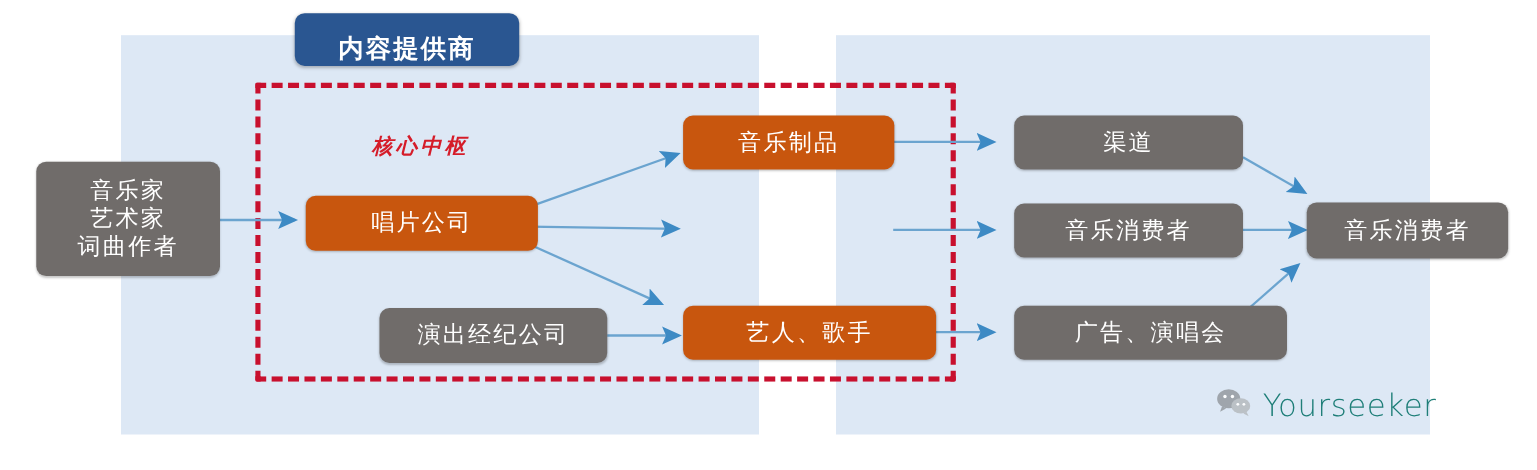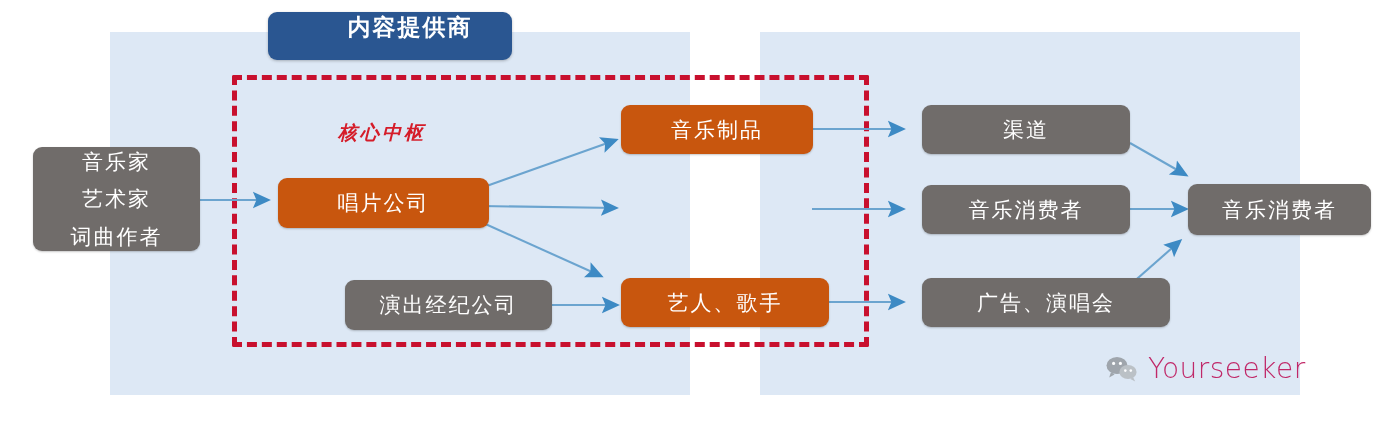--- a/index.html
+++ b/index.html
@@ -2,25 +2,24 @@
 <html><head>
 <meta charset="utf-8">
 <style>
   html,body{margin:0;padding:0;background:#ffffff;}
   body{width:1397px;height:427px;overflow:hidden;font-family:"Liberation Sans","DejaVu Sans",sans-serif;}
   #stage{position:relative;width:1397px;height:427px;background:#ffffff;}
 
   .panel{position:absolute;background:#dde8f5;}
 
   .hdr{
-    position:absolute;display:flex;align-items:flex-start;justify-content:center;
+    position:absolute;display:flex;align-items:flex-end;justify-content:center;
     background:#2a5691;color:#ffffff;border-radius:9px;
     font-size:23px;letter-spacing:2px;font-weight:600;
     box-shadow:0 1px 3px rgba(0,0,0,.25);
-    padding-left:40px;
   }
 
   .dashbox{
     position:absolute;border:5px dashed #c8102e;border-radius:2px;
     background:transparent;box-sizing:border-box;
   }
 
   .node{
     position:absolute;display:flex;flex-direction:column;align-items:center;
     justify-content:center;border-radius:9px;color:#ffffff;
@@ -34,22 +33,22 @@
 
   .core-label{
     position:absolute;color:#d51c29;font-size:19px;font-weight:bold;
     font-style:italic;letter-spacing:3px;white-space:nowrap;
   }
 
   svg.arrows{position:absolute;left:0;top:0;width:1397px;height:427px;
     pointer-events:none;overflow:visible;}
 
   .wm{
-    position:absolute;display:flex;align-items:center;gap:9px;
-    color:#be185d;font-size:28px;letter-spacing:.5px;opacity:.92;
+    position:absolute;display:flex;gap:9px;
+    color:#0f766e;font-size:28px;letter-spacing:.5px;opacity:.92;
   }
   .wm .wm-txt{font-family:"DejaVu Sans",sans-serif;font-weight:300;}
 </style>
 </head>
 <body>
 
 <div id="stage">
 
   <div class="panel" style="left:110px;top:32px;width:580px;height:363px;"></div>
   <div class="panel" style="left:760px;top:32px;width:540px;height:363px;"></div>
@@ -78,40 +77,40 @@
       <line x1="1130" y1="143" x2="1186" y2="175"></line>
       <line x1="1130" y1="209" x2="1186" y2="209"></line>
       <line x1="1130" y1="285" x2="1180" y2="241"></line>
     </g>
   </svg>
 
   <div class="core-label" style="left:338px;top:120px;">
     <span>核心中枢</span>
   </div>
 
-  <div class="node gray" style="left:33px;top:147px;width:167px;height:104px;gap:12px;">
+  <div class="node gray" style="left:33px;top:147px;width:167px;height:104px;">
     <span class="ln">音乐家</span>
     <span class="ln">艺术家</span>
     <span class="ln">词曲作者</span>
   </div>
 
   <div class="node orange" style="left:278px;top:178px;width:211px;height:50px;">
     <span class="ln">唱片公司</span>
   </div>
 
   <div class="node gray" style="left:345px;top:280px;width:207px;height:50px;">
     <span class="ln">演出经纪公司</span>
   </div>
 
   <div class="node orange" style="left:621px;top:105px;width:192px;height:49px;">
     <span class="ln">音乐制品</span>
   </div>
 
 
-  <div class="node orange" style="left:621px;top:278px;width:208px;height:49px;">
+  <div class="node orange" style="left:621px;top:278px;width:230px;height:49px;">
     <span class="ln">艺人、歌手</span>
   </div>
 
   <div class="node gray" style="left:922px;top:105px;width:208px;height:49px;">
     <span class="ln">渠道</span>
   </div>
 
   <div class="node gray" style="left:922px;top:185px;width:208px;height:49px;">
     <span class="ln">音乐消费者</span>
   </div>

